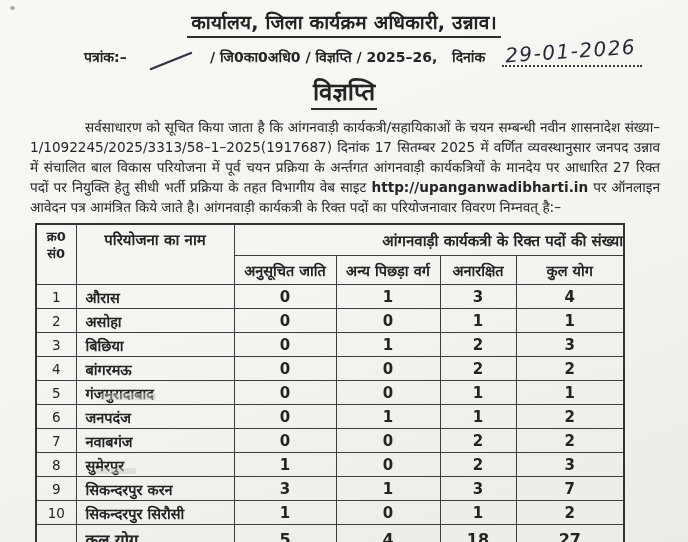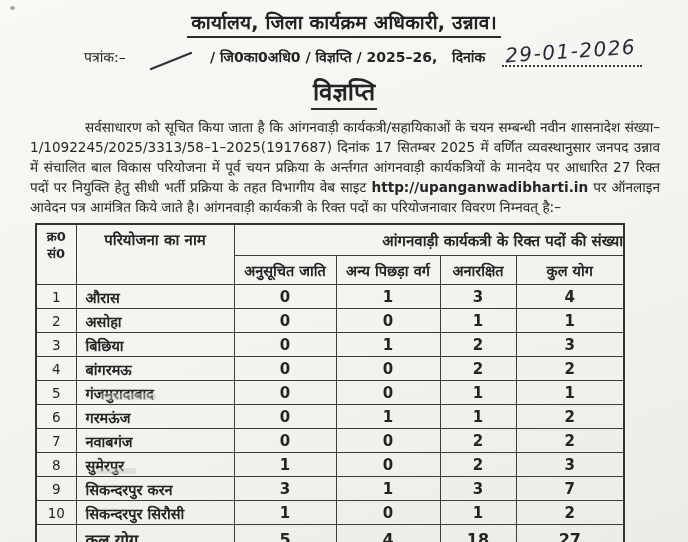--- a/index.html
+++ b/index.html
@@ -9,21 +9,21 @@
     font-family:"DejaVu Sans", sans-serif; color:#242424;
   }
   .speck { position:absolute; left:10px; top:6px; width:5px; height:4px; background:#8a8880; border-radius:50%; opacity:.7; }
   .smudge { position:absolute; background:#c9c7c1; opacity:.45; border-radius:2px; }
 
   .title-row { text-align:center; padding-top:9px; }
   .title-text { display:inline-block; font-size:19px; font-weight:700; color:#232323;
     border-bottom:2px solid #2c2c2c; padding:0 4px 1px 4px; letter-spacing:.2px; }
 
   .ref-row { position:relative; height:30px; margin-top:5px; }
-  .label-patrank { position:absolute; left:84px; top:4px; font-size:14px; font-weight:400; }
+  .label-patrank { position:absolute; left:84px; top:4px; font-size:14px; font-weight:700; }
   .hand-slash { position:absolute; left:148px; top:8px; }
   .ref-number { position:absolute; left:210px; top:4px; font-size:14px; font-weight:700; }
   .date-label { position:absolute; left:452px; top:4px; font-size:14px; font-weight:700;text-align:center; }
   .dotted-line { position:absolute; left:502px; top:22px; width:140px; height:0;
     border-bottom:2px dotted #3a3a3a; }
   .hand-date { position:absolute; left:505px; top:-4px; font-size:20px; font-style:italic;
     font-weight:500; color:#262a38; letter-spacing:1.5px; transform:rotate(-4deg); white-space:nowrap; }
 
   .subtitle-row { text-align:center; margin-top:1px; }
   .subtitle-text { display:inline-block; font-size:24px; font-weight:700;
@@ -149,21 +149,21 @@
         <tr class="data-row">
           <td class="sno">5</td>
           <td class="name">गंजमुरादाबाद</td>
           <td class="val">0</td>
           <td class="val">0</td>
           <td class="val">1</td>
           <td class="val">1</td>
         </tr>
         <tr class="data-row">
           <td class="sno">6</td>
-          <td class="name">गरमऊंज</td>
+          <td class="name">जनपदंज</td>
           <td class="val">0</td>
           <td class="val">1</td>
           <td class="val">1</td>
           <td class="val">2</td>
         </tr>
         <tr class="data-row">
           <td class="sno">7</td>
           <td class="name">नवाबगंज</td>
           <td class="val">0</td>
           <td class="val">0</td>

